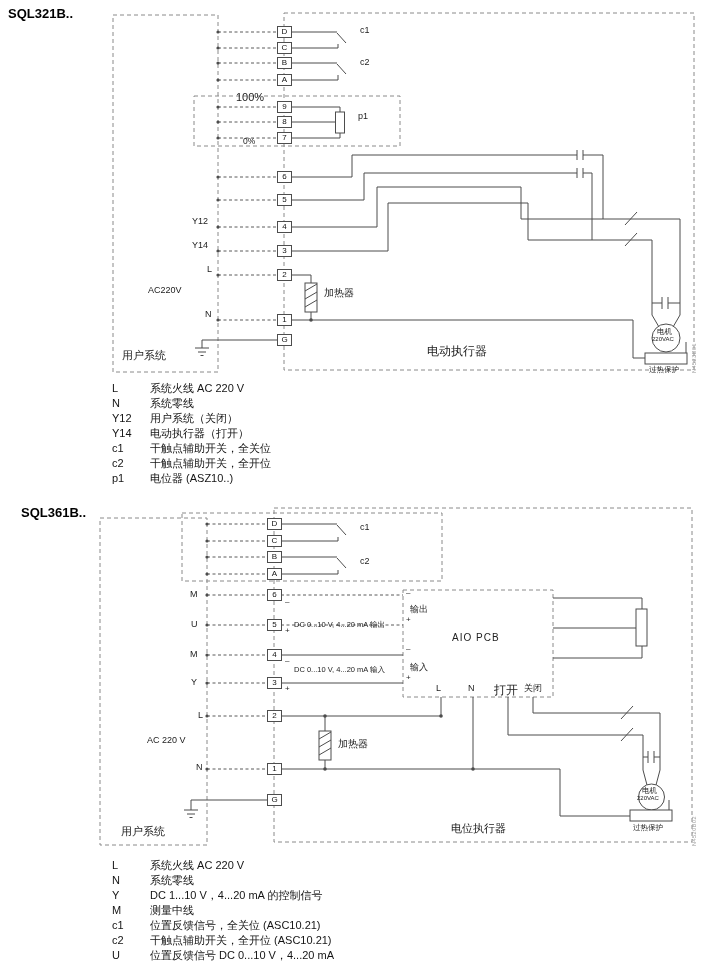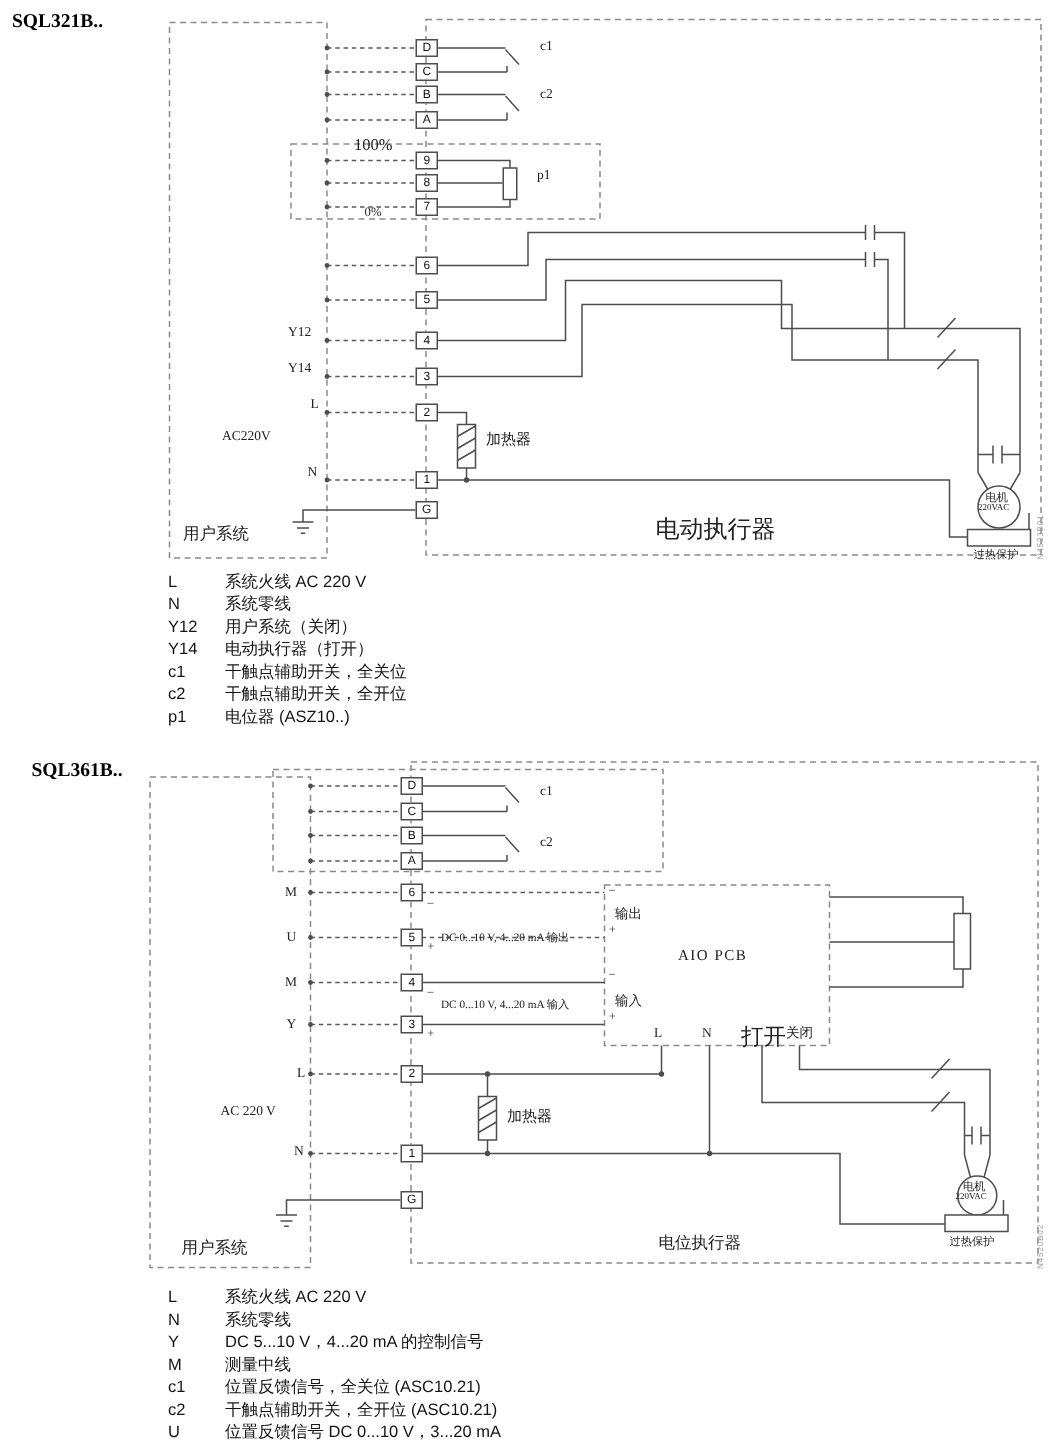--- a/index.html
+++ b/index.html
@@ -1,19 +1,19 @@
 <!DOCTYPE html>
 <html><head>
 <meta charset="utf-8">
 <style>
   html,body{margin:0;padding:0;background:#fff;}
   #page{position:relative;width:704px;height:969px;background:#fff;overflow:hidden;
         font-family:"Liberation Sans","DejaVu Sans",sans-serif;color:#1a1a1a;}
   svg{position:absolute;left:0;top:0;}
-  .lb{position:absolute;white-space:nowrap;color:#222;font-family:Liberation Serif, serif;}
+  .lb{position:absolute;white-space:nowrap;color:#222;}
   .ttl{font-weight:bold;font-size:13px;color:#000;}
   .t{position:absolute;width:15px;height:12px;box-sizing:border-box;border:1px solid #4d4d4d;
      background:#fff;font-size:8px;line-height:10px;text-align:center;color:#111;}
   .legend{position:absolute;font-size:11px;color:#141414;}
   .lrow{display:flex;height:15px;line-height:15px;}
   .lkey{width:38px;}
   .doc{position:absolute;font-size:5.5px;color:#999;transform:rotate(-90deg);transform-origin:0 0;letter-spacing:.5px;}
 </style>
 </head>
 <body>
@@ -158,21 +158,21 @@
 <span class="lb" style="left:236px;top:91px;font-size:11px">100%</span>
 <span class="lb" style="left:243px;top:136px;font-size:8.5px">0%</span>
 <span class="lb" style="left:358px;top:111px;font-size:9px">p1</span>
 <span class="lb" style="left:192px;top:216px;font-size:9px">Y12</span>
 <span class="lb" style="left:192px;top:240px;font-size:9px">Y14</span>
 <span class="lb" style="left:207px;top:264px;font-size:9px">L</span>
 <span class="lb" style="left:205px;top:309px;font-size:9px">N</span>
 <span class="lb" style="left:148px;top:285px;font-size:9px">AC220V</span>
 <span class="lb" style="left:324px;top:286px;font-size:10px">加热器</span>
 <span class="lb" style="left:122px;top:348px;font-size:11px">用户系统</span>
-<span class="lb" style="left:437px;top:343px;font-size:16px">电动执行器</span>
+<span class="lb" style="left:427px;top:343px;font-size:12px">电动执行器</span>
 <span class="lb" style="left:657px;top:327px;font-size:7.5px">电机</span>
 <span class="lb" style="left:652px;top:336px;font-size:6px">220VAC</span>
 <span class="lb" style="left:649px;top:365px;font-size:7.5px">过热保护</span>
 <span class="doc" style="left:691px;top:373px">N4523B01</span>
 
 <div class="legend" style="left:112px;top:381px">
   <div class="lrow">
         <span class="lkey">L</span>
         <span>系统火线 AC 220 V</span>
       </div>
@@ -231,55 +231,55 @@
 <span class="lb" style="left:294px;top:665px;font-size:7.5px">DC 0...10 V, 4...20 mA 输入</span>
 <span class="lb" style="left:406px;top:588px;font-size:8px">–</span>
 <span class="lb" style="left:410px;top:603px;font-size:9px">输出</span>
 <span class="lb" style="left:406px;top:615px;font-size:8px">+</span>
 <span class="lb" style="left:406px;top:644px;font-size:8px">–</span>
 <span class="lb" style="left:410px;top:661px;font-size:9px">输入</span>
 <span class="lb" style="left:406px;top:673px;font-size:8px">+</span>
 <span class="lb" style="left:452px;top:632px;font-size:10px;letter-spacing:1px">AIO PCB</span>
 <span class="lb" style="left:436px;top:683px;font-size:9px">L</span>
 <span class="lb" style="left:468px;top:683px;font-size:9px">N</span>
-<span class="lb" style="left:494px;top:682px;font-size:15px">打开</span>
+<span class="lb" style="left:494px;top:682px;font-size:12px">打开</span>
 <span class="lb" style="left:524px;top:682px;font-size:9px">关闭</span>
 <span class="lb" style="left:147px;top:735px;font-size:9px">AC 220 V</span>
 <span class="lb" style="left:338px;top:737px;font-size:10px">加热器</span>
 <span class="lb" style="left:121px;top:824px;font-size:11px">用户系统</span>
-<span class="lb" style="left:439px;top:821px;font-size:11px">电位执行器</span>
+<span class="lb" style="left:451px;top:821px;font-size:11px">电位执行器</span>
 <span class="lb" style="left:642px;top:786px;font-size:7.5px">电机</span>
 <span class="lb" style="left:637px;top:795px;font-size:6px">220VAC</span>
 <span class="lb" style="left:633px;top:823px;font-size:7.5px">过热保护</span>
 <span class="doc" style="left:691px;top:846px">N4520B02</span>
 
 <div class="legend" style="left:112px;top:858px">
   <div class="lrow">
         <span class="lkey">L</span>
         <span>系统火线 AC 220 V</span>
       </div>
   <div class="lrow">
         <span class="lkey">N</span>
         <span>系统零线</span>
       </div>
   <div class="lrow">
         <span class="lkey">Y</span>
-        <span>DC 5...10 V，4...20 mA 的控制信号</span>
+        <span>DC 1...10 V，4...20 mA 的控制信号</span>
       </div>
   <div class="lrow">
         <span class="lkey">M</span>
         <span>测量中线</span>
       </div>
   <div class="lrow">
         <span class="lkey">c1</span>
         <span>位置反馈信号，全关位 (ASC10.21)</span>
       </div>
   <div class="lrow">
         <span class="lkey">c2</span>
         <span>干触点辅助开关，全开位 (ASC10.21)</span>
       </div>
   <div class="lrow">
         <span class="lkey">U</span>
-        <span>位置反馈信号 DC 0...10 V，3...20 mA</span>
+        <span>位置反馈信号 DC 0...10 V，4...20 mA</span>
       </div>
 </div>
 
 </div>
 
 </body></html>

